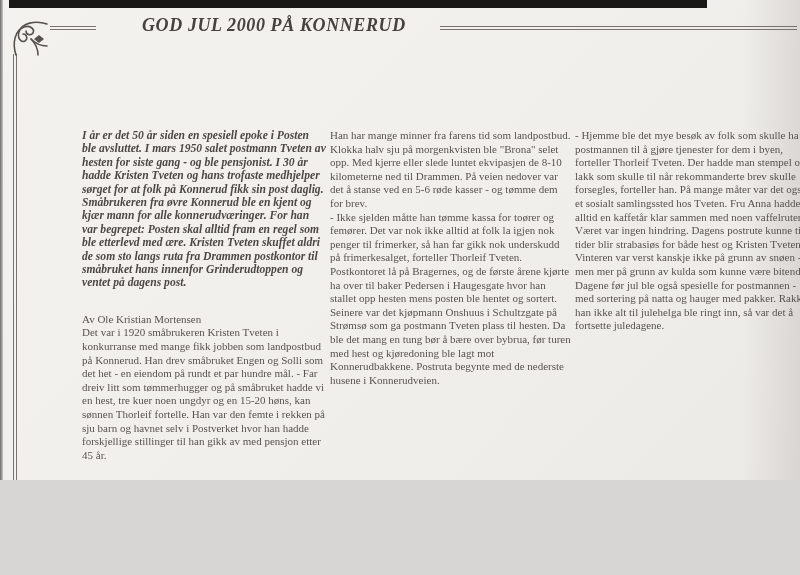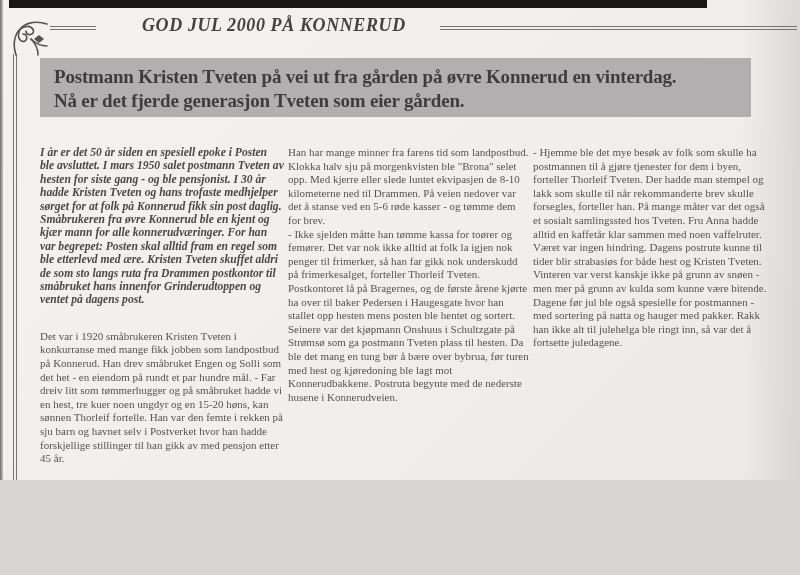--- a/index.html
+++ b/index.html
@@ -36,21 +36,21 @@
   .headline-banner {
     position:absolute; left:40px; top:58px; width:711px; height:59px;
     background:#b1afb0; box-sizing:border-box; padding:7px 14px;
   }
   .headline-banner p {
     margin:0; white-space:nowrap;
     font-weight:bold; font-size:19px; line-height:24px; letter-spacing:-0.2px;
     color:#3e3c3d;
   }
 
-  .col { position:absolute; top:146px; color:#57534f; font-size:11px; line-height:13.6px; }
+  .col { position:absolute; top:129px; color:#57534f; font-size:11px; line-height:13.6px;margin-left:42px; }
   #col1 { left:40px;  width:244px; }
   #col2 { left:288px; width:241px; }
   #col3 { left:533px; width:240px; }
   .col p { margin:0; }
   .intro-paragraph {
     font-weight:bold; font-style:italic;
     font-size:11.6px; line-height:13.4px; color:#4c4845;
     margin:0 0 23px 0 !important;
   }
   .para-gap { height:13px; }
@@ -87,27 +87,24 @@
         <path d="M5 36 C1 24 4 11 13 8 C19 6 24 10 22 14 C20 17 15 16 15 12"></path>
         <path d="M20 20 C25 25 30 27 36 27"></path>
         <path d="M20 20 C25 25 27 30 27 36"></path>
       </g>
       <path d="M23 20 l5 -4 5 4 -5 4 z" fill="#56534f"></path>
     </svg>
   </div>
 
   <div class="masthead">GOD JUL 2000 PÅ KONNERUD</div>
 
-  <div class="headline-banner">
-    <p>Postmann Kristen Tveten på vei ut fra gården på øvre Konnerud en vinterdag.</p>
-    <p>Nå er det fjerde generasjon Tveten som eier gården.</p>
-  </div>
 
   <div class="col" id="col1">
     <p class="intro-paragraph">I år er det 50 år siden en spesiell epoke i Posten ble avsluttet. I mars 1950 salet postmann Tveten av hesten for siste gang - og ble pensjonist. I 30 år hadde Kristen Tveten og hans trofaste medhjelper sørget for at folk på Konnerud fikk sin post daglig. Småbrukeren fra øvre Konnerud ble en kjent og kjær mann for alle konnerudværinger. For han var begrepet: Posten skal alltid fram en regel som ble etterlevd med ære. Kristen Tveten skuffet aldri de som sto langs ruta fra Drammen postkontor til småbruket hans innenfor Grinderudtoppen og ventet på dagens post.</p>
+    <p>Av Ole Kristian Mortensen</p>
     <p>Det var i 1920 småbrukeren Kristen Tveten i konkurranse med mange fikk jobben som landpostbud på Konnerud. Han drev småbruket Engen og Solli som det het - en eiendom på rundt et par hundre mål. - Far dreiv litt som tømmerhugger og på småbruket hadde vi en hest, tre kuer noen ungdyr og en 15-20 høns, kan sønnen Thorleif fortelle. Han var den femte i rekken på sju barn og havnet selv i Postverket hvor han hadde forskjellige stillinger til han gikk av med pensjon etter 45 år.</p>
   </div>
 
   <div class="col" id="col2">
     <p>Han har mange minner fra farens tid som landpostbud. Klokka halv sju på morgenkvisten ble "Brona" selet opp. Med kjerre eller slede luntet ekvipasjen de 8-10 kilometerne ned til Drammen. På veien nedover var det å stanse ved en 5-6 røde kasser - og tømme dem for brev.</p>
     <p>- Ikke sjelden måtte han tømme kassa for toører og femører. Det var nok ikke alltid at folk la igjen nok penger til frimerker, så han far gikk nok underskudd på frimerkesalget, forteller Thorleif Tveten.</p>
     <p>Postkontoret lå på Bragernes, og de første årene kjørte ha over til baker Pedersen i Haugesgate hvor han stallet opp hesten mens posten ble hentet og sortert. Seinere var det kjøpmann Onshuus i Schultzgate på Strømsø som ga postmann Tveten plass til hesten. Da ble det mang en tung bør å bære over bybrua, før turen med hest og kjøredoning ble lagt mot Konnerudbakkene. Postruta begynte med de nederste husene i Konnerudveien.</p>
     <div class="para-gap"></div>
   </div>
 

